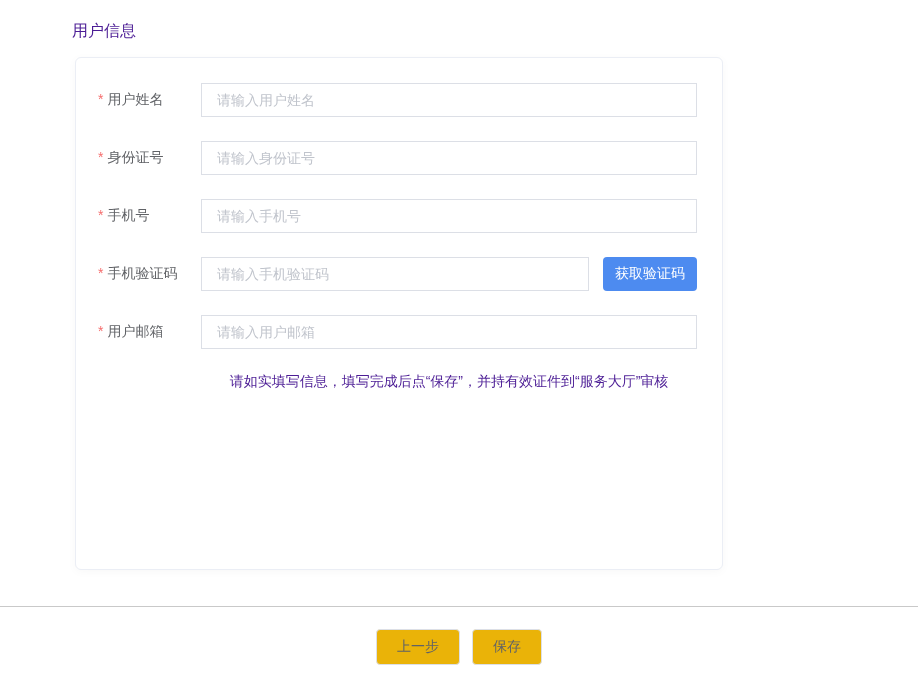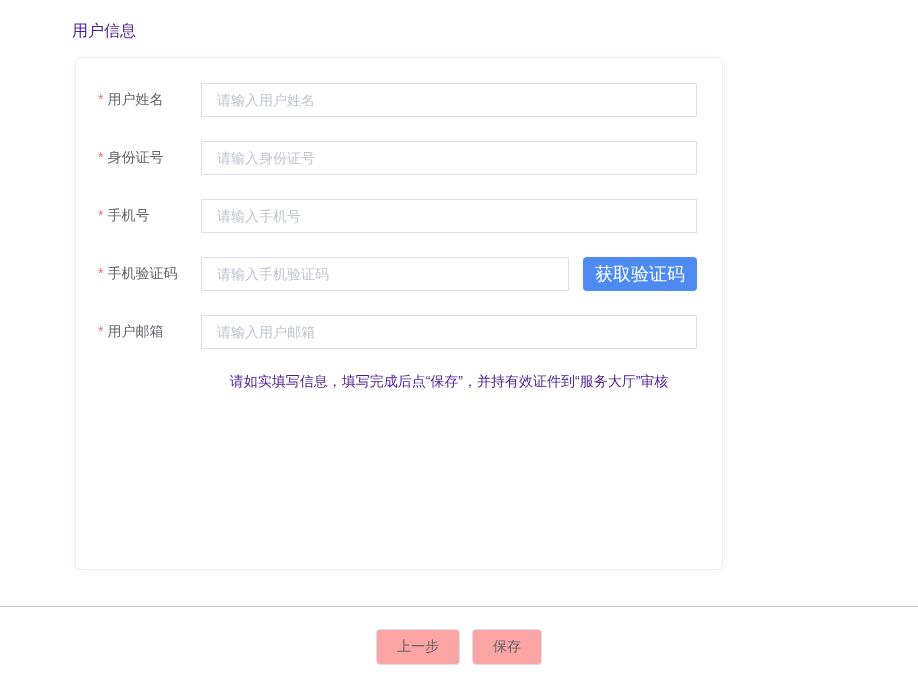--- a/index.html
+++ b/index.html
@@ -54,42 +54,42 @@
     width: 12px; height: 12px; margin-top: -6px;
     pointer-events: none;
   }
   .chevron svg { display:block; }
   .code-btn {
     flex: 0 0 auto;
     margin-left: 14px;
     height: 34px; padding: 0 12px;
     background: #4d8bf0; color: #fff;
     border: none; border-radius: 4px;
-    font-size: 18px; cursor: pointer;
+    font-size: 14px; cursor: pointer;
     font-family: "Liberation Sans", sans-serif;
     white-space: nowrap;
   }
   .note {
     margin: 3px 25px 0 125px;
     text-align: center;
     color: #4c1d95;
     font-size: 14px;
     white-space: nowrap;
   }
   .divider {
     position: absolute; left: 0; top: 606px;
     width: 918px; border-top: 1px solid #c9c9c9;
   }
   .footer {
     position: absolute; left: 0; top: 629px; width: 918px;
     display: flex; justify-content: center; gap: 12px;
   }
   .ghost-btn {
     height: 36px; padding: 0 20px;
-    background: #fca5a5; color: #606266;
+    background: #eab308; color: #606266;
     border: 1px solid #dcdfe6; border-radius: 4px;
     font-size: 14px; cursor: pointer;
     font-family: "Liberation Sans", sans-serif;
     white-space: nowrap;
   }
 </style>
 </head>
 <body>
 
 <div class="page-title">用户信息</div>

